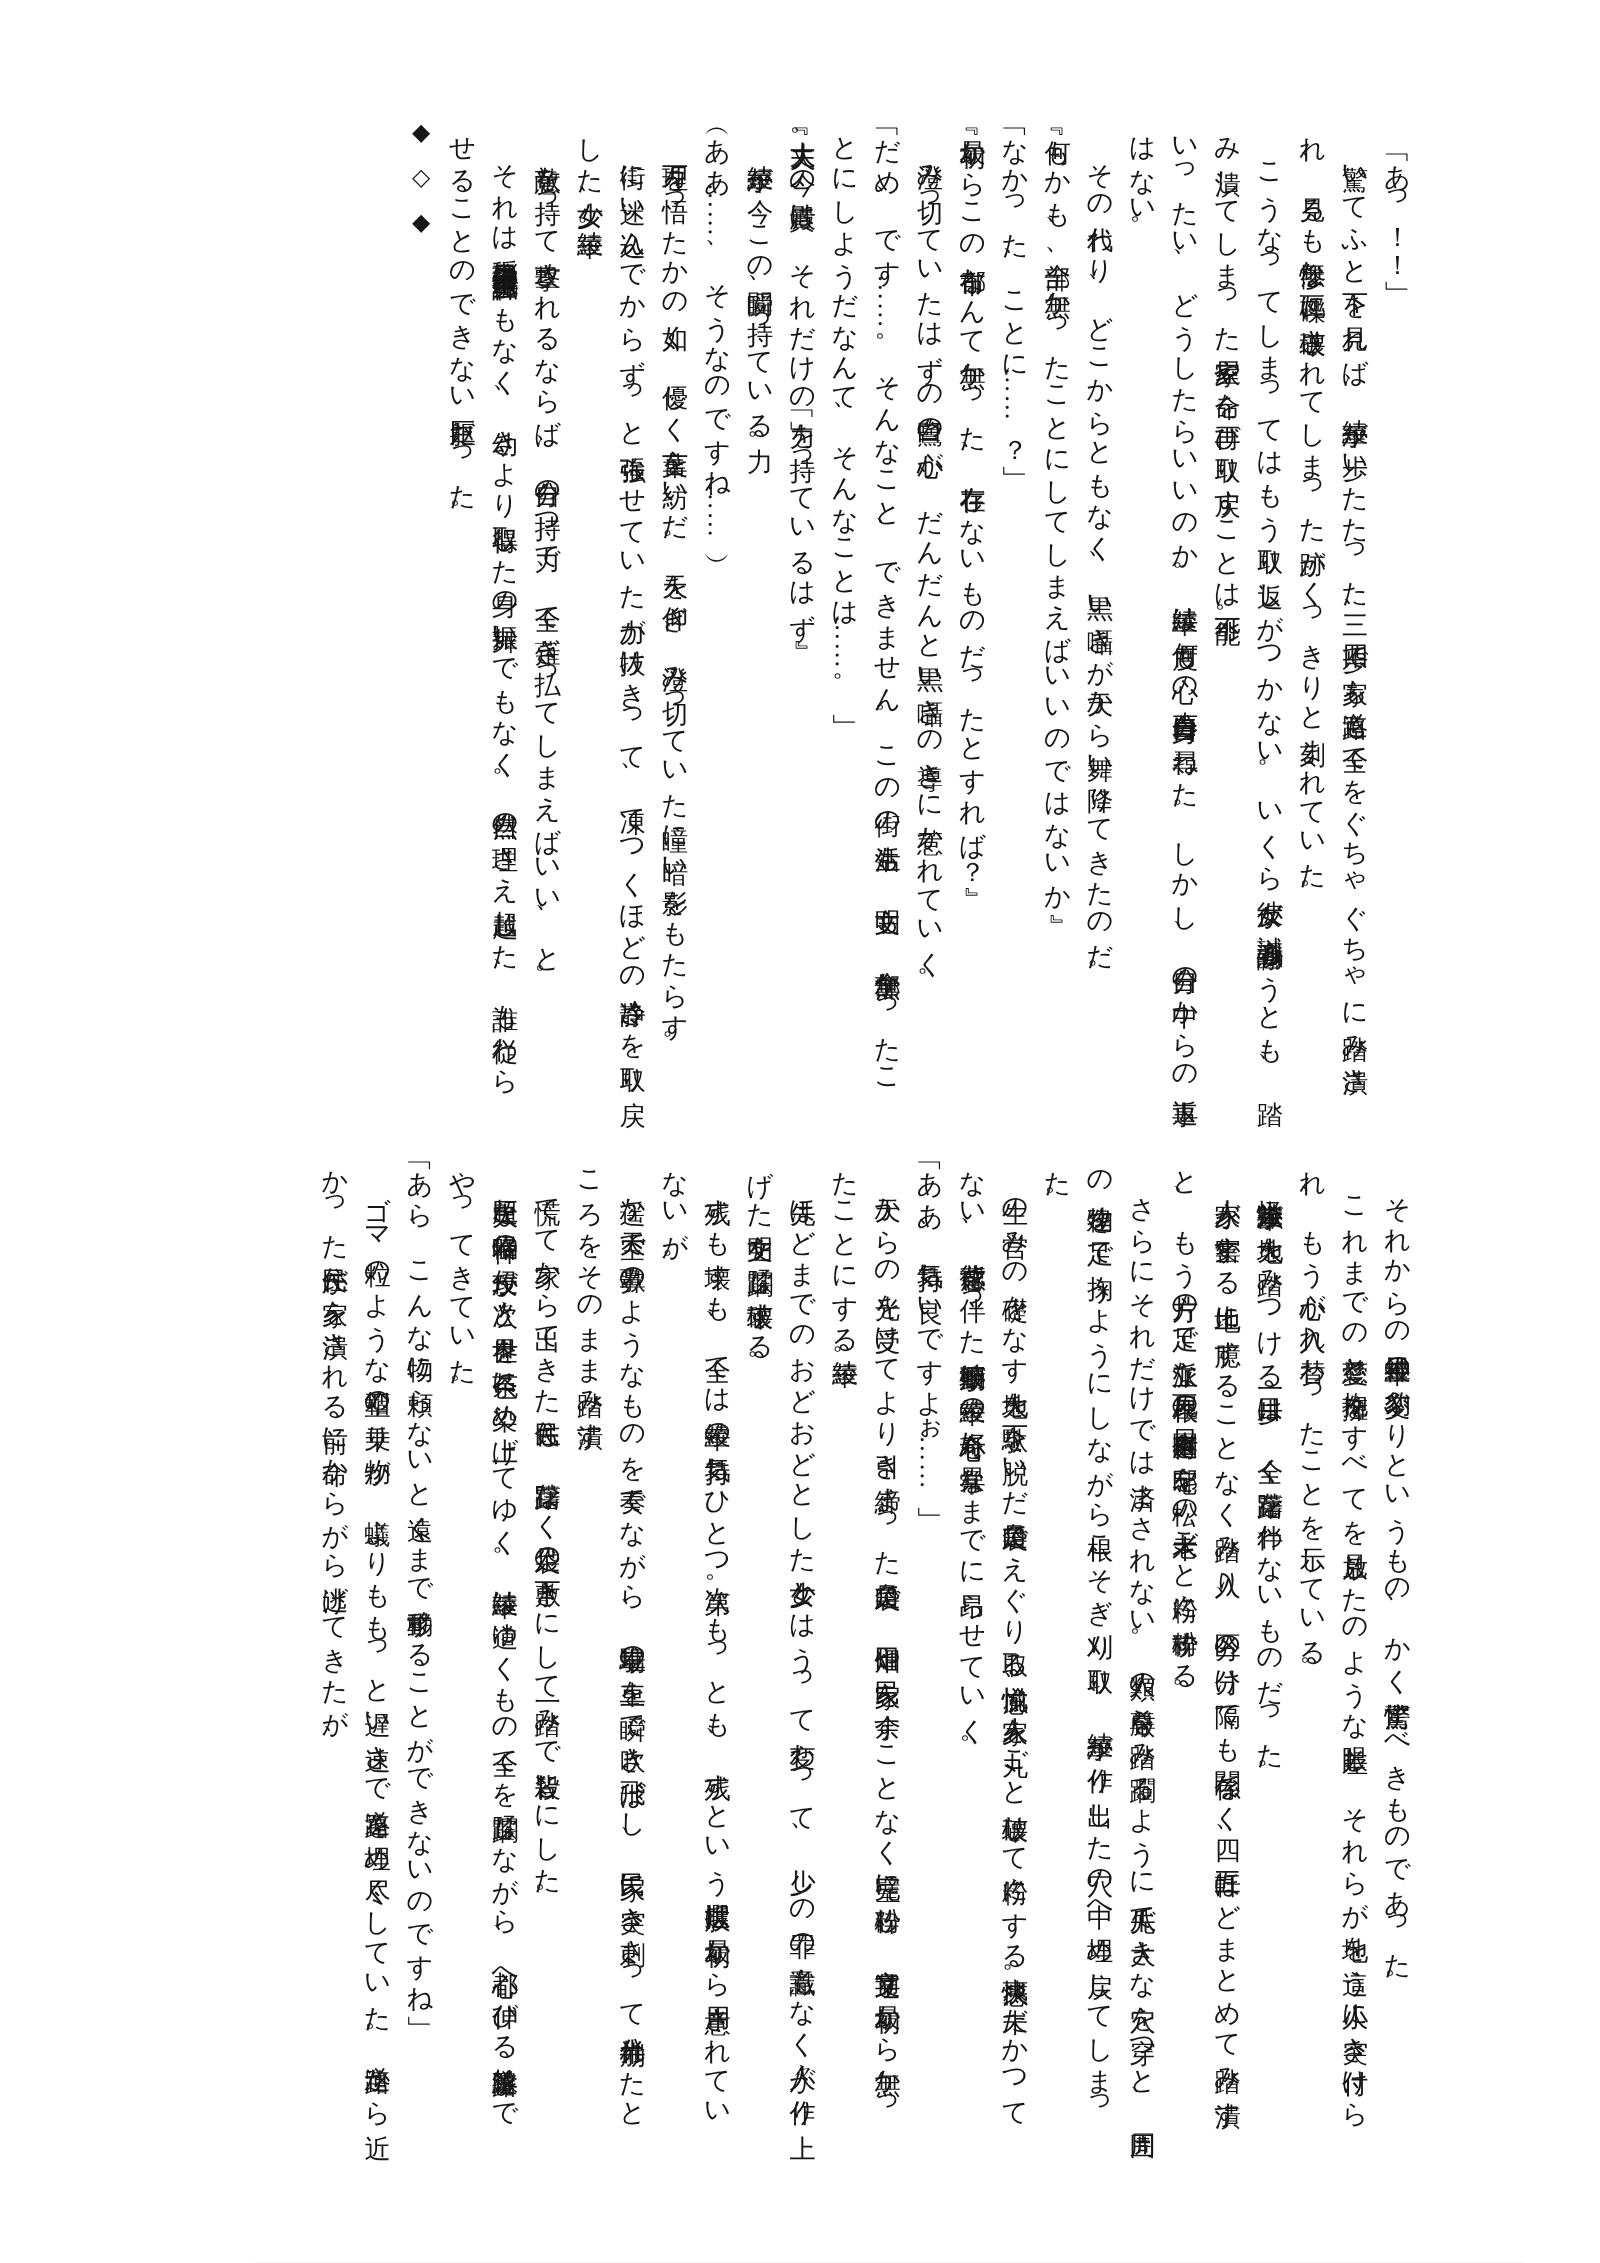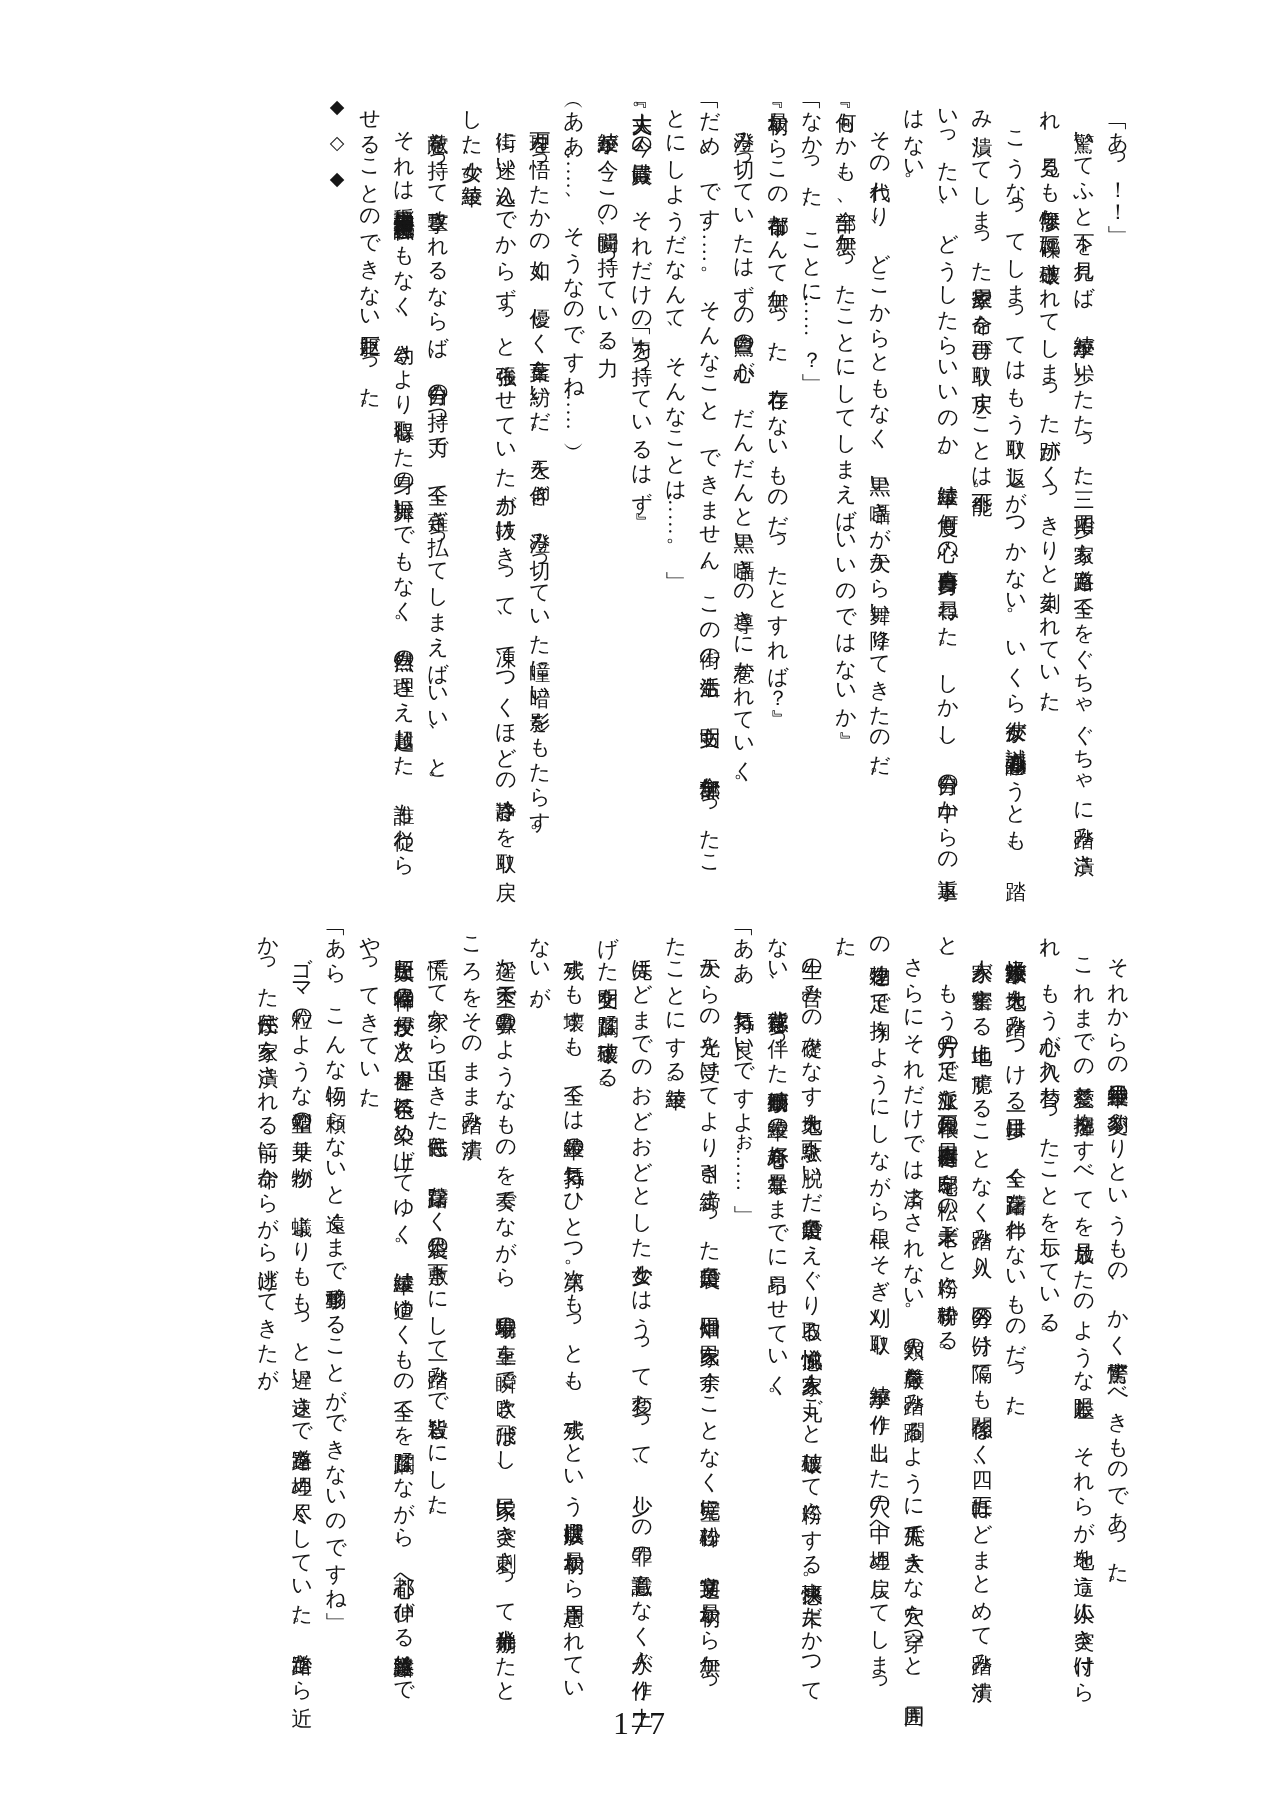--- a/index.html
+++ b/index.html
@@ -102,15 +102,14 @@
     <p class="indent">天からの光を受けてより引き締まった白足袋で、田畑や民家を余すことなく完璧に粉砕し、文字通り最初から無かったことにする綾華。</p>
     <p class="indent">先ほどまでのおどおどとした少女とはうって変わって、少しの罪の意識もなく人々が作り上げた文明を蹂躙し破壊する。</p>
     <p class="indent">残すも壊すも、全ては綾華の気持ちひとつ次第。もっとも、残すという選択肢は最初から用意されていないが。</p>
     <p class="indent">遥か天空で鼻歌のようなものを奏でながら、駐車場の車を一瞬で吹き飛ばし、民家に突き刺さって半分崩れたところをそのまま踏み潰す。</p>
     <p class="indent">慌てて家から出てきた住民も、躊躇なく足袋の下敷きにして一踏みで皆殺しにした。</p>
     <p class="indent">超巨大な侵略神の侵攻が次々と世界を茶色に染め上げてゆく。綾華は道ゆくもの全てを蹂躙しながら、都心へ伸びる幹線道路までやってきていた。</p>
     <p>「あら、こんな物に頼らないと遠くまで移動することができないのですね」</p>
     <p class="indent">ゴマ粒のような箱型の乗り物が、蟻よりももっと遅い速さで道路を埋め尽くしていた。道路から近かった住民が家を潰される前に命からがら逃げてきたが、</p>
   </div>
 
-  <div class="page-number">177</div>
 
 </div>
 
 </body></html>

